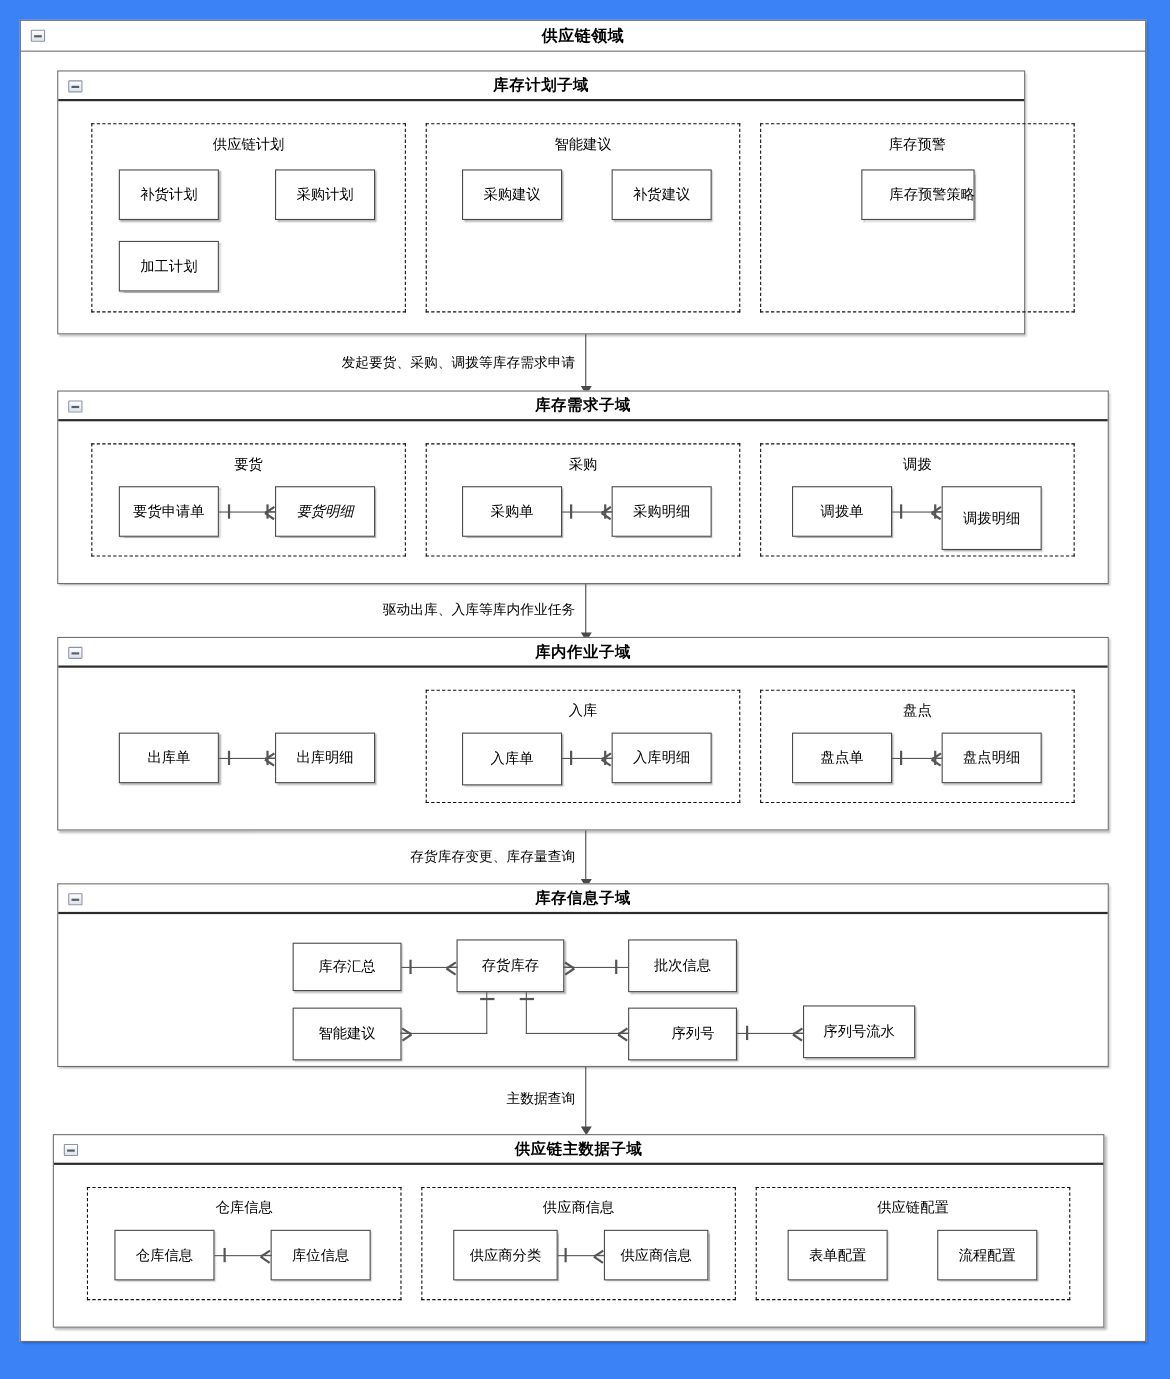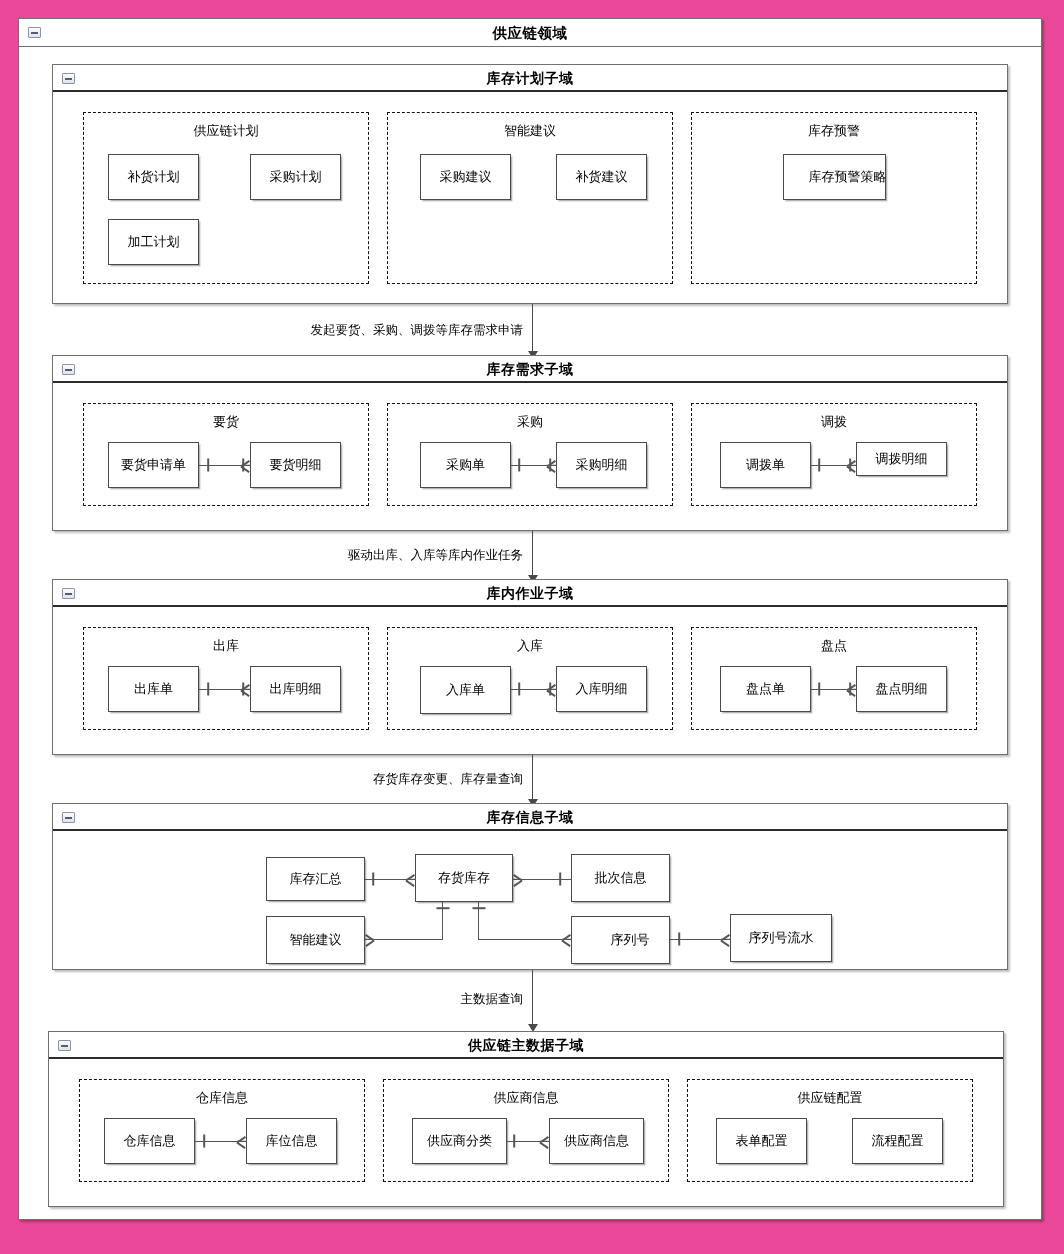--- a/index.html
+++ b/index.html
@@ -5,21 +5,21 @@
 <style>
   html,body{margin:0;padding:0;background:#ffffff;}
   body{
     font-family:"DejaVu Sans","Liberation Sans",sans-serif;
     -webkit-font-smoothing:antialiased;
   }
   #canvas{
     position:relative;
     width:1064px;
     height:1254px;
-    background:#ec4899;
+    background:#3b82f6;
     overflow:hidden;
   }
 
   
   .domain{
     position:absolute;
     left:18px; top:18px;
     width:1024px; height:1202px;
     border:1px solid #707070;
     background:#ffffff;
@@ -191,21 +191,21 @@
 <body>
 
 <div id="canvas">
 
   <div class="domain">
     <div class="domain-head"></div>
     <div class="collapse-icon"></div>
     <div class="domain-title">供应链领域</div>
   </div>
 
-  <div class="sub" style="left:52px;top:64px;width:956px;height:240px;">
+  <div class="sub" style="left:52px;top:64px;width:880px;height:240px;">
     <div class="sub-head"></div>
     <div class="collapse-icon"></div>
     <div class="sub-title">库存计划子域</div>
 
     <div class="group" style="left:30px;top:47px;width:286px;height:172px;">
       <div class="group-title">供应链计划</div>
     </div>
     <div class="box" style="left:55px;top:89px;width:91px;height:46px;">补货计划</div>
     <div class="box" style="left:197px;top:89px;width:91px;height:46px;">采购计划</div>
     <div class="box" style="left:55px;top:154px;width:91px;height:46px;">加工计划</div>
@@ -230,21 +230,21 @@
 
   <div class="sub" style="left:52px;top:355px;width:956px;height:176px;">
     <div class="sub-head"></div>
     <div class="collapse-icon"></div>
     <div class="sub-title">库存需求子域</div>
 
     <div class="group" style="left:30px;top:47px;width:286px;height:103px;">
       <div class="group-title">要货</div>
     </div>
     <div class="box" style="left:55px;top:86px;width:91px;height:46px;">要货申请单</div>
-    <div class="box" style="left:197px;top:86px;width:91px;height:46px;">要货明细</div>
+    <div class="box" style="left:197px;top:86px;width:91px;height:46px;font-style:italic;">要货明细</div>
     <div class="er" style="left:146px;top:109px;width:51px;">
       <div class="er-seg er-h" style="left:0;top:0;width:51px;"></div>
       <div class="er-tick" style="left:9px;top:0;"></div>
       <div class="crow" style="right:0;top:0;">
           <i class="m"></i>
           <i class="u"></i>
           <i class="d"></i>
         </div>
       <div class="er-tick" style="left:44px;top:0;"></div>
     </div>
@@ -262,21 +262,21 @@
           <i class="u"></i>
           <i class="d"></i>
         </div>
       <div class="er-tick" style="left:39px;top:0;"></div>
     </div>
 
     <div class="group" style="left:638px;top:47px;width:286px;height:103px;">
       <div class="group-title">调拨</div>
     </div>
     <div class="box" style="left:667px;top:86px;width:91px;height:46px;">调拨单</div>
-    <div class="box" style="left:803px;top:86px;width:91px;height:34px;">调拨明细</div>
+    <div class="box" style="left:803px;top:86px;width:91px;height:58px;">调拨明细</div>
     <div class="er" style="left:758px;top:109px;width:45px;">
       <div class="er-seg er-h" style="left:0;top:0;width:45px;"></div>
       <div class="er-tick" style="left:8px;top:0;"></div>
       <div class="crow" style="right:0;top:0;">
           <i class="m"></i>
           <i class="u"></i>
           <i class="d"></i>
         </div>
       <div class="er-tick" style="left:39px;top:0;"></div>
     </div>
@@ -286,23 +286,20 @@
     <div class="flow-line" style="height:48px;"></div>
     <div class="flow-head" style="top:44px;"></div>
     <div class="flow-label" style="left:0;top:24px;">驱动出库、入库等库内作业任务</div>
   </div>
 
   <div class="sub" style="left:52px;top:579px;width:956px;height:176px;">
     <div class="sub-head"></div>
     <div class="collapse-icon"></div>
     <div class="sub-title">库内作业子域</div>
 
-    <div class="group" style="left:30px;top:47px;width:286px;height:103px;">
-      <div class="group-title">出库</div>
-    </div>
     <div class="box" style="left:55px;top:86px;width:91px;height:46px;">出库单</div>
     <div class="box" style="left:197px;top:86px;width:91px;height:46px;">出库明细</div>
     <div class="er" style="left:146px;top:109px;width:51px;">
       <div class="er-seg er-h" style="left:0;top:0;width:51px;"></div>
       <div class="er-tick" style="left:9px;top:0;"></div>
       <div class="crow" style="right:0;top:0;">
           <i class="m"></i>
           <i class="u"></i>
           <i class="d"></i>
         </div>

